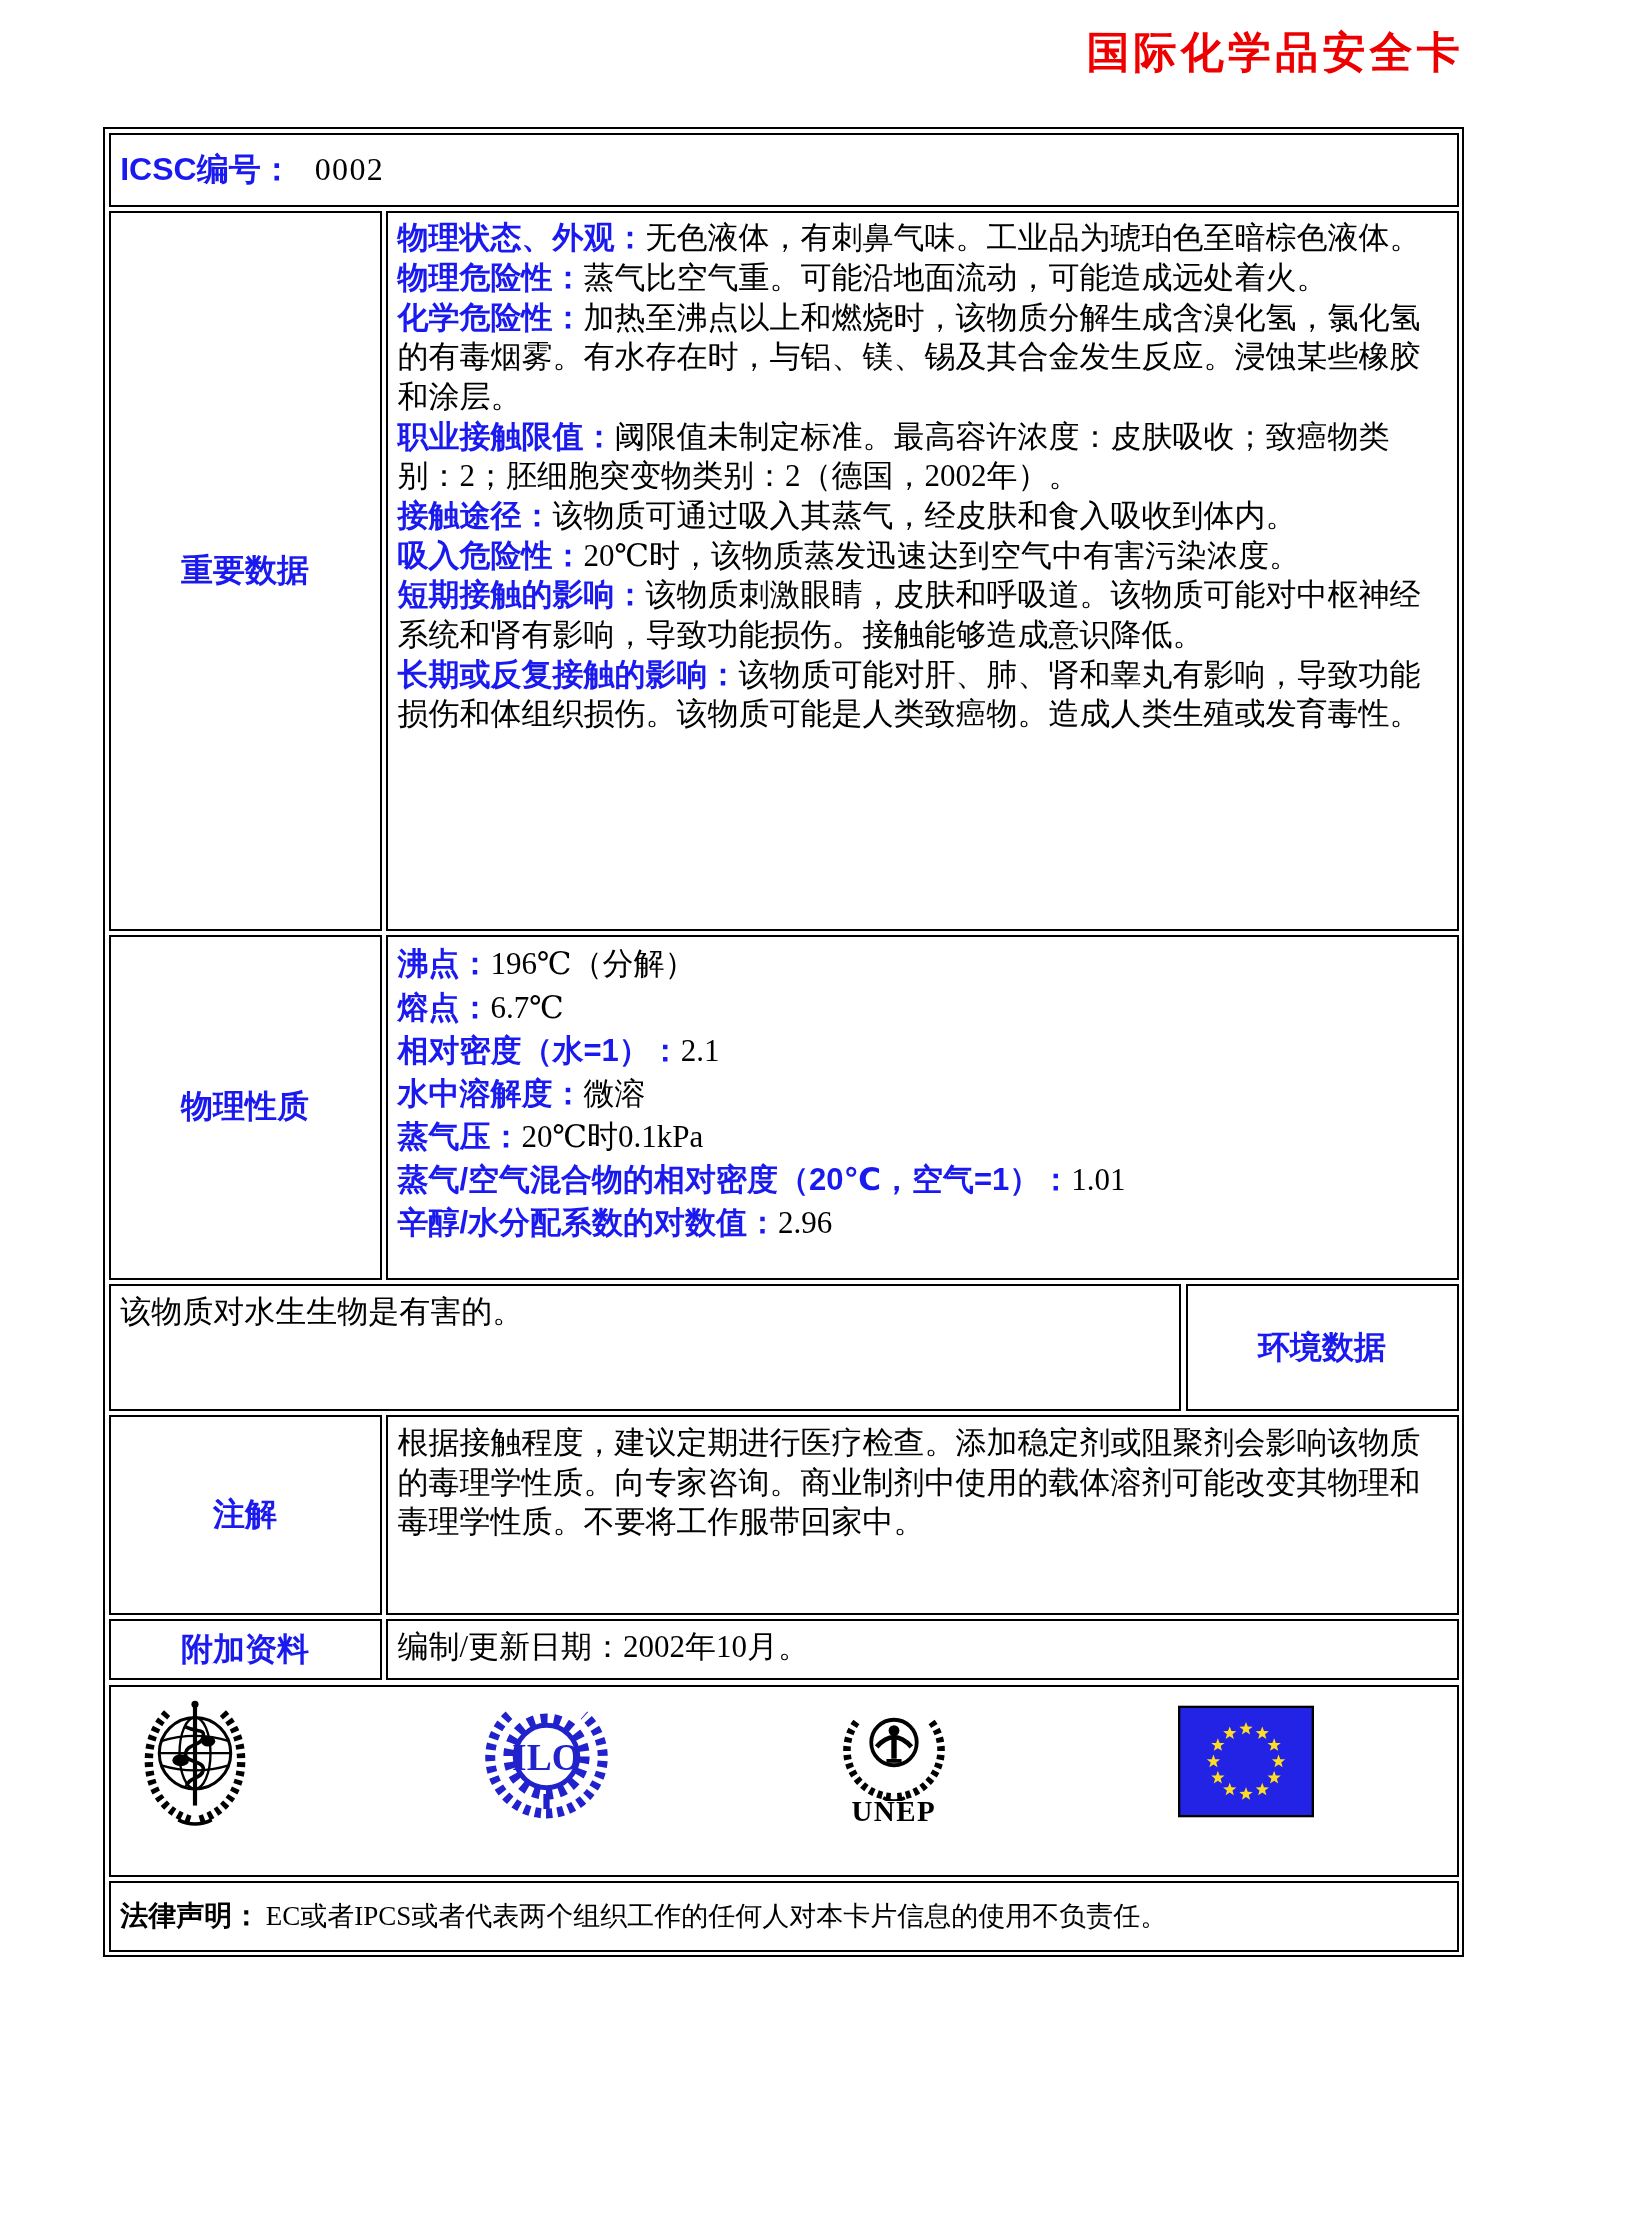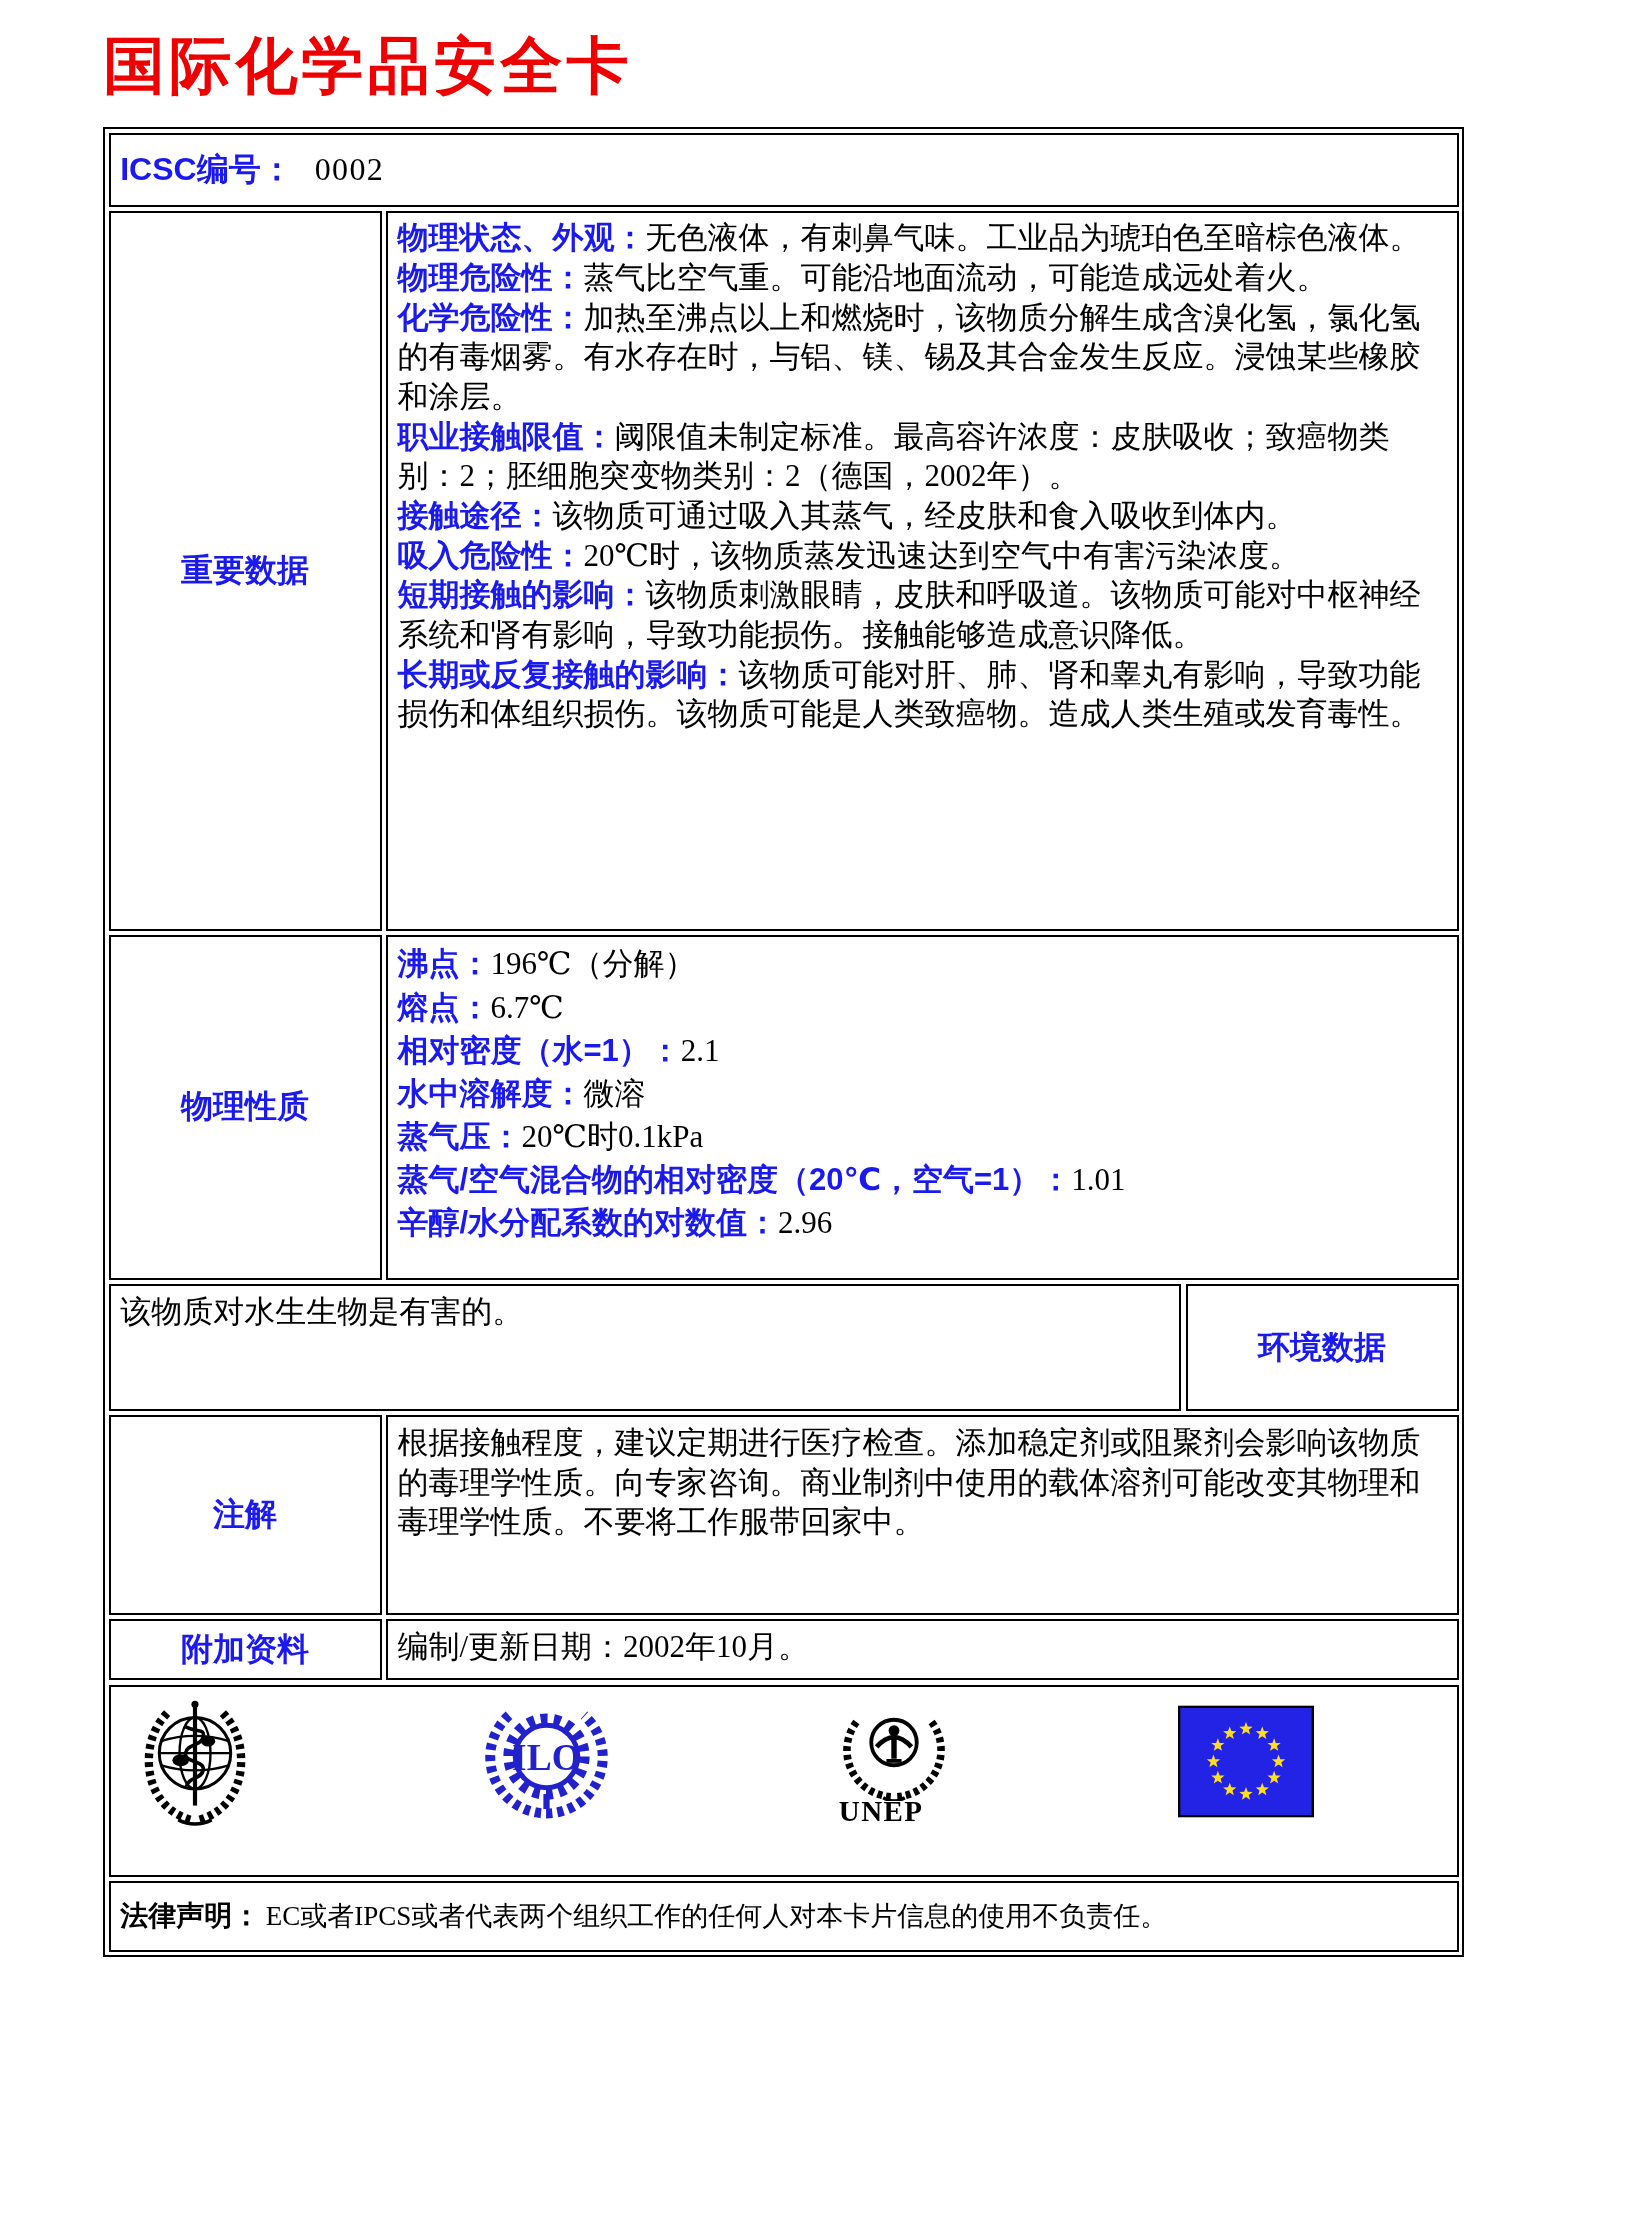--- a/index.html
+++ b/index.html
@@ -1,18 +1,18 @@
 <!DOCTYPE html>
 <html style="font-size:11px"><head>
 <meta charset="utf-8">
 <style>
   html,body{margin:0;padding:0;background:#ffffff;}
   body{width:1652px;height:2239px;position:relative;font-family:"Liberation Serif","DejaVu Serif",serif;color:#000;}
-  .page-title{position:absolute;left:103px;top:24px;width:1361px;text-align:left;
-    font-size:62px;font-weight:bold;color:#ee0000;font-family:"DejaVu Serif","Liberation Serif",serif;letter-spacing:4.2px;}
+  .page-title{position:absolute;left:103px;top:24px;width:1361px;text-align:right;
+    font-size:43px;font-weight:bold;color:#ee0000;font-family:"DejaVu Serif","Liberation Serif",serif;letter-spacing:4.2px;}
   .card{position:absolute;left:103px;top:127px;width:1361px;box-sizing:border-box;
     border:2.8px solid #000;padding:3.5px;display:flex;flex-direction:column;gap:4.2px;background:#fff;}
   .row{display:flex;gap:4.2px;}
   .cell{border:2.1px solid #000;box-sizing:border-box;background:#fff;}
   
   .h-head{min-height:74px;}
   .hdr-left{flex:1;display:flex;align-items:center;padding:2.8px 9.7px;}
   .hdr-right{width:487px;display:flex;align-items:center;justify-content:flex-end;padding:2.8px 11px;font-size:32px;}
   .blue-label{color:#1a1af0;font-weight:bold;font-family:"Liberation Sans","DejaVu Sans",sans-serif;}
   .hdr-left .blue-label{font-size:32px;}
@@ -29,21 +29,21 @@
   .h-note{min-height:200px;}
   .h-extra{min-height:61px;}
   .item{margin:0;}
   
   .h-logos{min-height:192px;}
   .logos-cell{flex:1;display:flex;flex-direction:column;justify-content:space-between;padding:9.7px 24px 7px 24px;}
   .logos-top{display:flex;align-items:center;justify-content:space-between;padding-right:118px;}
   .ipcs-block{font-family:"Liberation Sans","DejaVu Sans",sans-serif;color:#000;width:230px;}
   .ipcs-title{font-size:29px;font-weight:bold;line-height:1.1;}
   .ipcs-sub{font-size:21.6px;line-height:1.18;}
-  .unep-block{display:flex;flex-direction:column;}
+  .unep-block{display:flex;flex-direction:column;align-items:center;}
   .unep-text{font-family:"Liberation Serif","DejaVu Serif",serif;font-weight:bold;font-size:29px;letter-spacing:1.4px;line-height:1;margin-top:-4.2px;}
   .credit-line{text-align:center;color:#1a1af0;font-weight:bold;font-size:29px;
     font-family:"Liberation Sans","DejaVu Sans",sans-serif;padding-bottom:2.8px;}
   .credit-line .copy{margin-left:15.3px;font-family:"Liberation Serif","DejaVu Serif",serif;}
   
   .h-legal{min-height:71px;}
   .legal-cell{flex:1;display:flex;align-items:center;padding:7px 9.7px;font-size:27px;}
   .legal-label{color:#000;font-weight:bold;font-family:"Liberation Sans","DejaVu Sans",sans-serif;font-size:28px;}
   .legal-text{margin-left:5.6px;}
   svg{display:block;}

